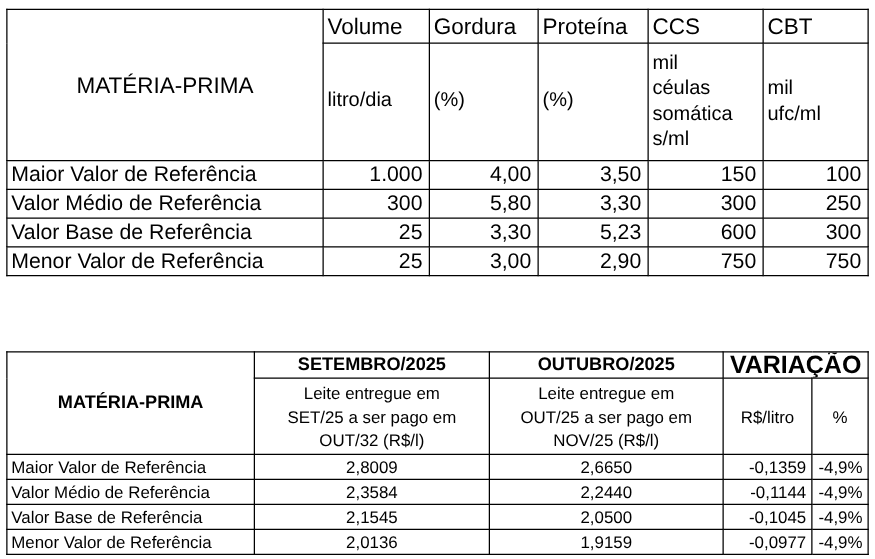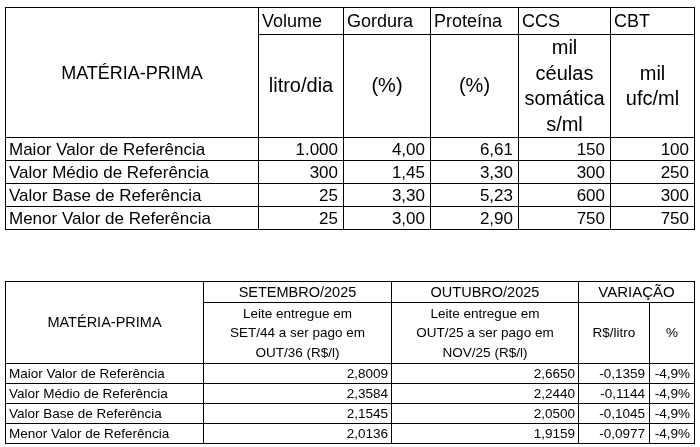--- a/index.html
+++ b/index.html
@@ -49,22 +49,21 @@
   #table-raw-material .c-prot   { width: 88px; }
   #table-raw-material .c-ccs    { width: 92px; }
   #table-raw-material .c-cbt    { width: 84px; }
 
   #table-raw-material .hdr-top td {
     height: 26px;
     font-size: 18px;
   }
   #table-raw-material .hdr-unit td {
     height: 93px;
-    text-align: center;
-    font-size: 20px;
+    font-size: 16px;
   }
   #table-raw-material .corner-label {
     text-align: center;
     font-size: 18px;
   }
   #table-raw-material .unit-stack {
     display: block;
     line-height: 1.28;
   }
   #table-raw-material tr.data td {
@@ -90,25 +89,25 @@
   #table-price-comparison .c2-label { width: 198px; }
   #table-price-comparison .c2-set   { width: 188px; }
   #table-price-comparison .c2-out   { width: 187px; }
   #table-price-comparison .c2-rs    { width: 71px; }
   #table-price-comparison .c2-pct   { width: 45px; }
 
   #table-price-comparison .hdr-month td {
     height: 20px;
     text-align: center;
     font-size: 14.5px;
-    font-weight: normal;
+    font-weight: bold;
   }
   #table-price-comparison .hdr-month td.var-head {
-    font-weight: normal;
-    font-size: 15px;
+    font-weight: bold;
+    font-size: 20px;
   }
   #table-price-comparison .hdr-desc td {
     height: 60px;
     text-align: center;
     font-size: 13.5px;
     margin-top: 36px;
   }
   #table-price-comparison .corner-label2 {
     text-align: center;
     font-size: 13.5px;
@@ -119,21 +118,21 @@
   }
   #table-price-comparison tr.data2 td {
     height: 19px;
     font-size: 13.5px;
   }
   #table-price-comparison tr.data2 td.rowlabel2 {
     text-align: left;
     padding-left: 3px;
   }
   #table-price-comparison tr.data2 td.center {
-    text-align: right;
+    text-align: center;
   }
   #table-price-comparison tr.data2 td.right {
     text-align: right;
     padding-right: 4px;
     margin-left: 36px;
   }
 </style>
 </head>
 <body>
 
@@ -175,28 +174,28 @@
         <td>
           <span class="unit-stack">mil</span>
           <span class="unit-stack">ufc/ml</span>
         </td>
       </tr>
 
       <tr class="data">
         <td class="rowlabel">Maior Valor de Referência</td>
         <td class="num">1.000</td>
         <td class="num">4,00</td>
-        <td class="num">6,61</td>
+        <td class="num">3,50</td>
         <td class="num">150</td>
         <td class="num">100</td>
       </tr>
       <tr class="data">
         <td class="rowlabel">Valor Médio de Referência</td>
         <td class="num">300</td>
-        <td class="num">1,45</td>
+        <td class="num">5,80</td>
         <td class="num">3,30</td>
         <td class="num">300</td>
         <td class="num">250</td>
       </tr>
       <tr class="data">
         <td class="rowlabel">Valor Base de Referência</td>
         <td class="num">25</td>
         <td class="num">3,30</td>
         <td class="num">5,23</td>
         <td class="num">600</td>
@@ -226,22 +225,22 @@
     <tbody>
       <tr class="hdr-month">
         <td class="corner-label2" rowspan="2">MATÉRIA-PRIMA</td>
         <td>SETEMBRO/2025</td>
         <td>OUTUBRO/2025</td>
         <td class="var-head" colspan="2">VARIAÇÃO</td>
       </tr>
       <tr class="hdr-desc">
         <td>
           <span class="desc-stack">Leite entregue em</span>
-          <span class="desc-stack">SET/44 a ser pago em</span>
-          <span class="desc-stack">OUT/36 (R$/l)</span>
+          <span class="desc-stack">SET/25 a ser pago em</span>
+          <span class="desc-stack">OUT/32 (R$/l)</span>
         </td>
         <td>
           <span class="desc-stack">Leite entregue em</span>
           <span class="desc-stack">OUT/25 a ser pago em</span>
           <span class="desc-stack">NOV/25 (R$/l)</span>
         </td>
         <td>R$/litro</td>
         <td>%</td>
       </tr>
 

